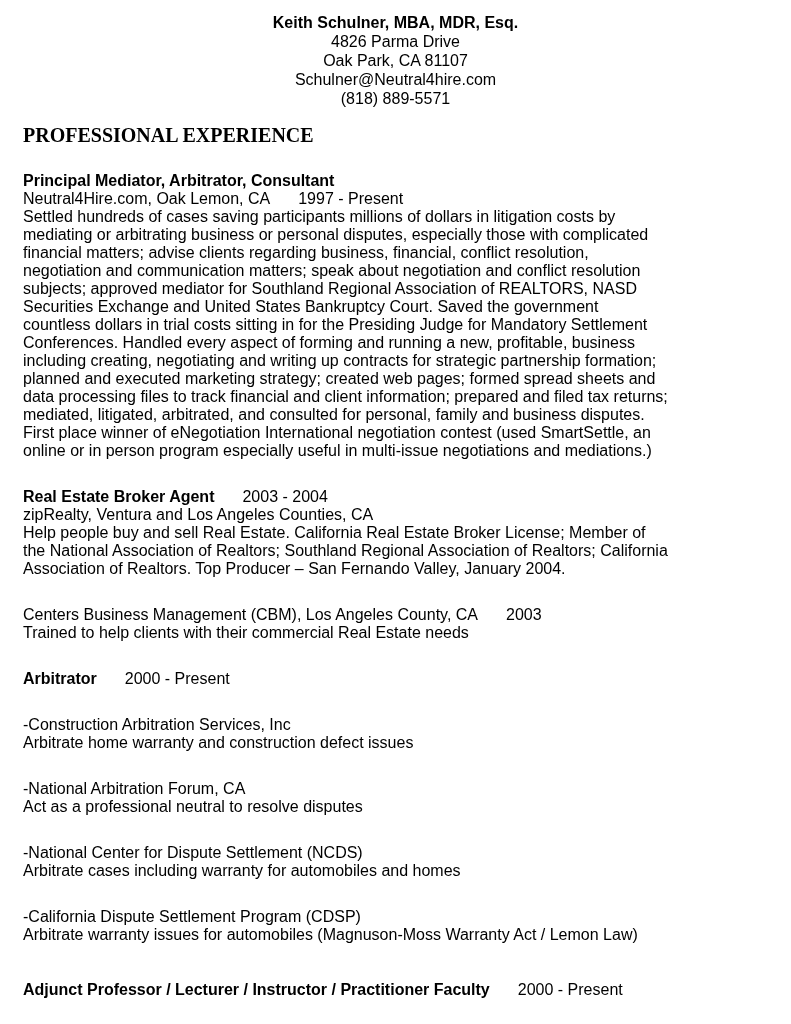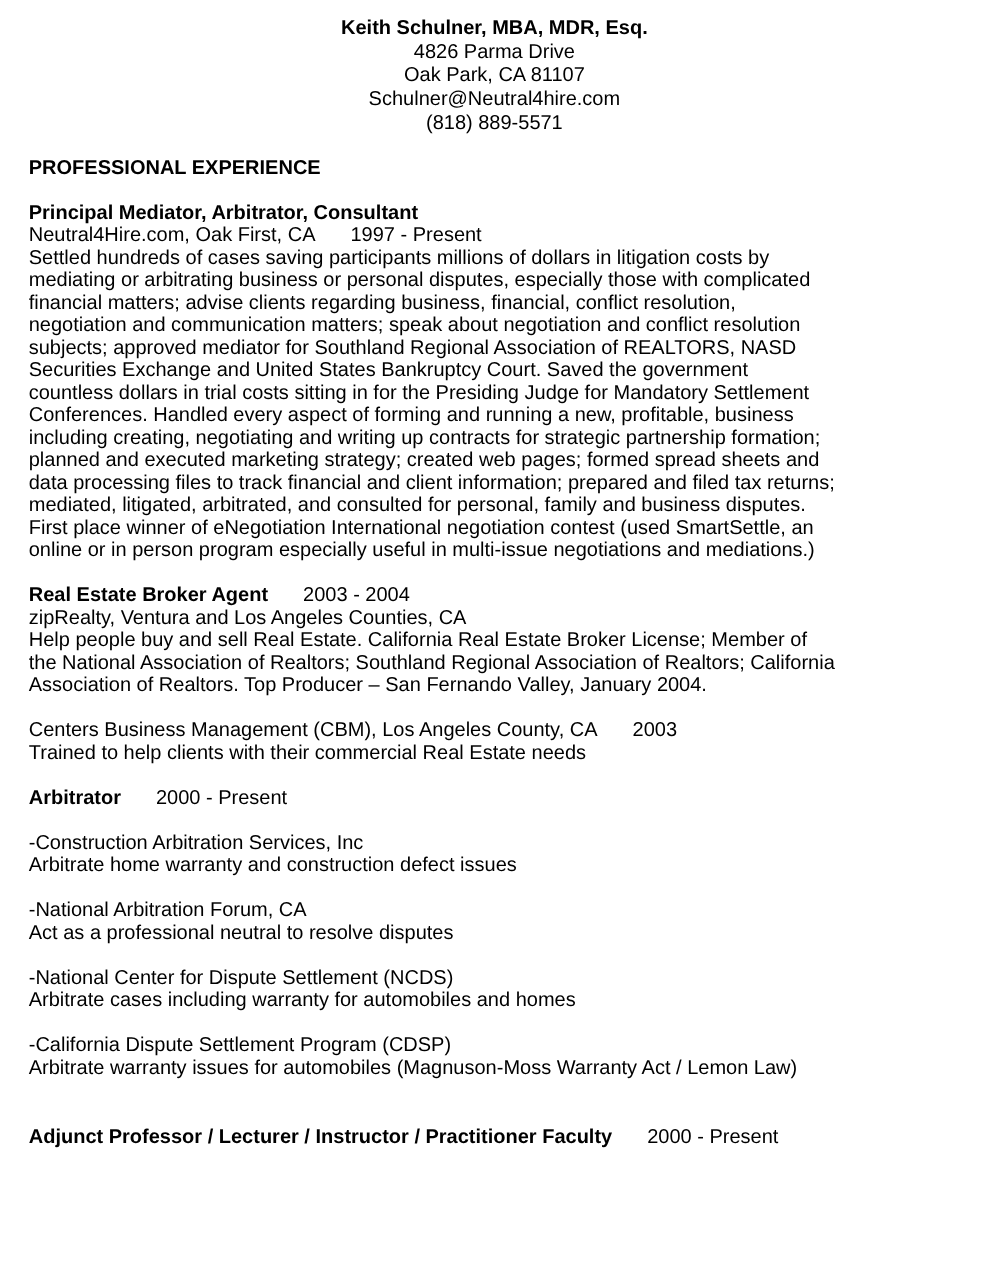--- a/index.html
+++ b/index.html
@@ -23,25 +23,26 @@
     padding: 13px 0 0 23px; 
   }
   .contact {
     width: 791px;
     margin-left: -23px;
     text-align: center;
     line-height: 19px;
   }
   .bold { font-weight: bold; }
   .section-heading {
-    font-size: 16px;
+    font-size: 20px;
     font-weight: bold;
     margin: 18px 0 0 0;
+    font-family: Liberation Serif, serif;
   }
-  .block { margin-top: 18px; }
+  .block { margin-top: 28px; }
   .block-lg { margin-top: 37px; }
   .dates { margin-left: 28px; }
   .line { white-space: nowrap; }
 </style>
 </head>
 <body>
 
 <div class="page">
 
   <header class="contact">
@@ -49,21 +50,21 @@
     <div>4826 Parma Drive</div>
     <div>Oak Park, CA 81107</div>
     <div>Schulner@Neutral4hire.com</div>
     <div>(818) 889-5571</div>
   </header>
 
   <div class="section-heading">PROFESSIONAL EXPERIENCE</div>
 
   <section class="block">
     <div class="bold">Principal Mediator, Arbitrator, Consultant</div>
-    <div class="line"><span>Neutral4Hire.com, Oak First, CA</span><span class="dates">1997 - Present</span></div>
+    <div class="line"><span>Neutral4Hire.com, Oak Lemon, CA</span><span class="dates">1997 - Present</span></div>
     <div>Settled hundreds of cases saving participants millions of dollars in litigation costs by mediating or arbitrating business or personal disputes, especially those with complicated financial matters; advise clients regarding business, financial, conflict resolution, negotiation and communication matters; speak about negotiation and conflict resolution subjects; approved mediator for Southland Regional Association of REALTORS, NASD Securities Exchange and United States Bankruptcy Court. Saved the government countless dollars in trial costs sitting in for the Presiding Judge for Mandatory Settlement Conferences. Handled every aspect of forming and running a new, profitable, business including creating, negotiating and writing up contracts for strategic partnership formation; planned and executed marketing strategy; created web pages; formed spread sheets and data processing files to track financial and client information; prepared and filed tax returns; mediated, litigated, arbitrated, and consulted for personal, family and business disputes. First place winner of eNegotiation International negotiation contest (used SmartSettle, an online or in person program especially useful in multi-issue negotiations and mediations.)</div>
   </section>
 
   <section class="block">
     <div class="line"><span class="bold">Real Estate Broker Agent</span><span class="dates">2003 - 2004</span></div>
     <div>zipRealty, Ventura and Los Angeles Counties, CA</div>
     <div>Help people buy and sell Real Estate. California Real Estate Broker License; Member of the National Association of Realtors; Southland Regional Association of Realtors; California Association of Realtors. Top Producer – San Fernando Valley, January 2004.</div>
   </section>
 
   <section class="block">

